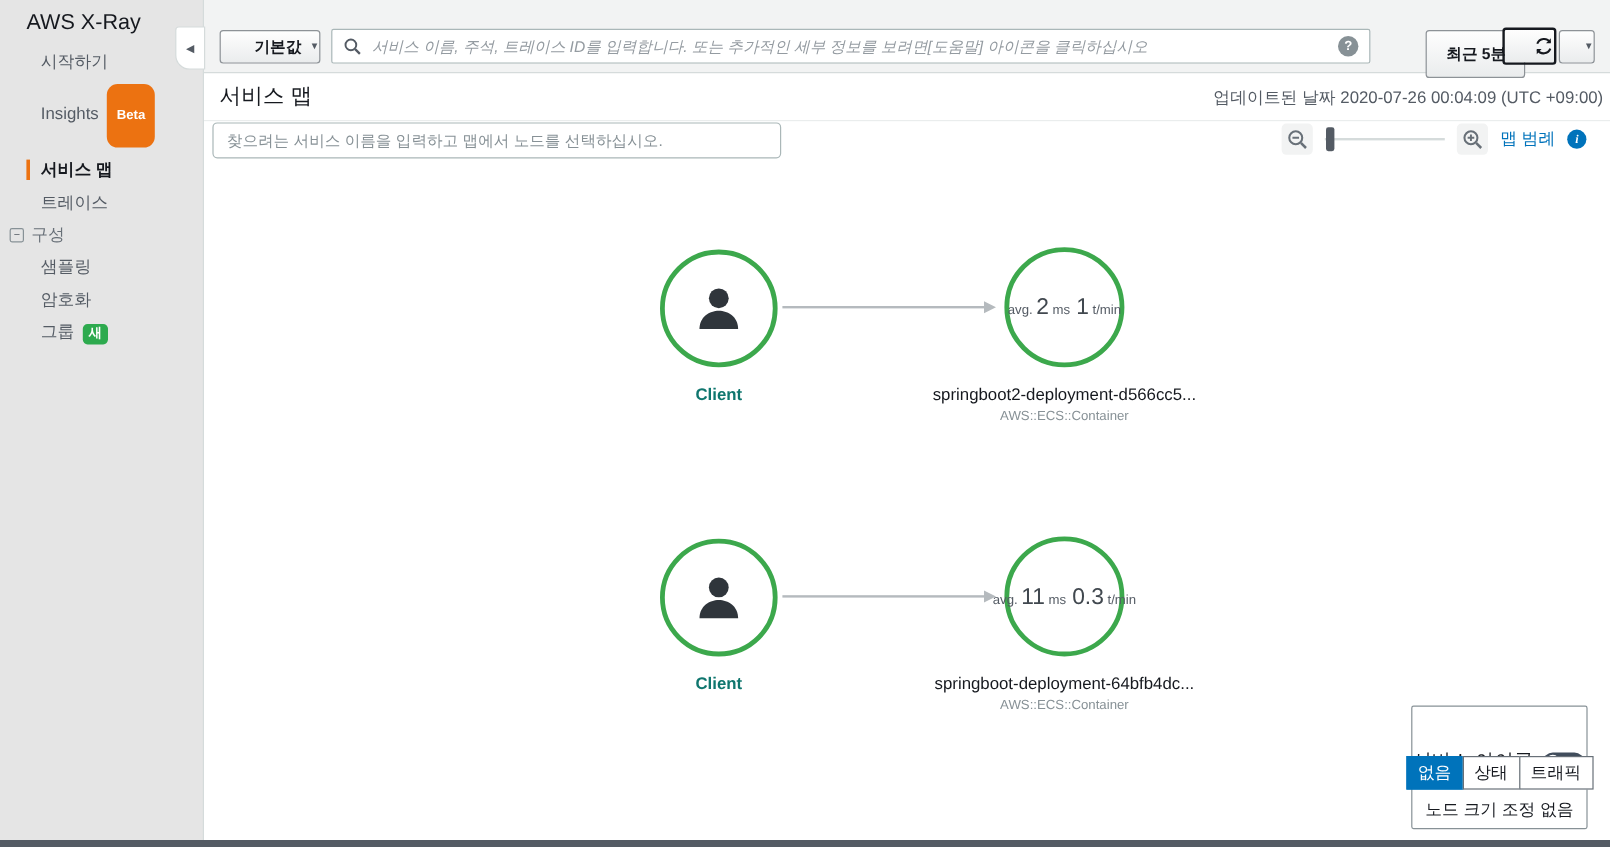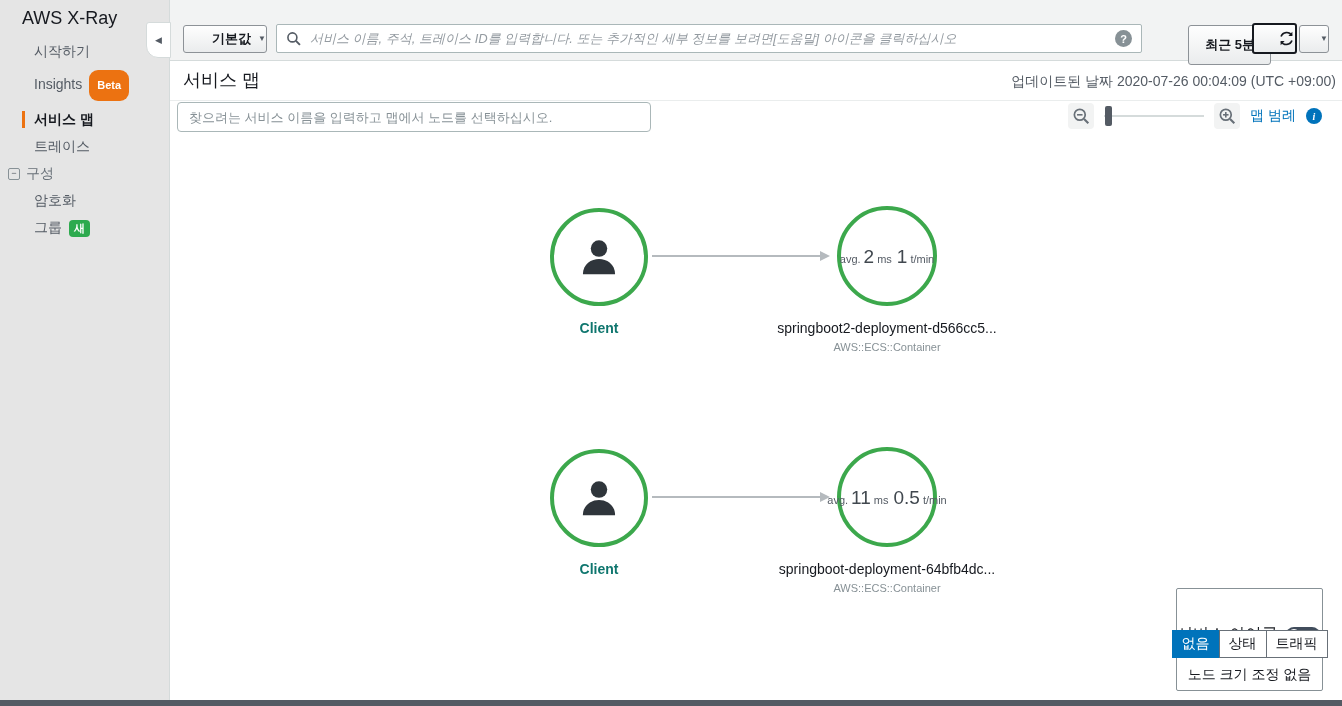--- a/index.html
+++ b/index.html
@@ -9,21 +9,21 @@
 
   
   .sidebar { left: 0; top: 0; width: 170px; height: 700px; background: #e5e5e5; border-right: 1px solid #d5dbdb; z-index: 1; }
   .sb-title { padding: 8px 0 9px 22px; font-size: 18px; font-weight: 500; color: #16191f; }
   .sb-item { position: relative; padding: 5px 0 5px 34px; font-size: 14px; line-height: 17px; color: #545b64; cursor: pointer; white-space: nowrap; }
   .sb-item.active { color: #16191f; font-weight: 700; }
   .sb-item.active::before { content: ''; position: absolute; left: 22px; top: 5px; bottom: 5px; width: 3px; background: #ec7211; }
   .sb-section { display: flex; align-items: center; gap: 6px; padding: 5px 0 5px 8px; font-size: 14px; line-height: 17px; color: #687078; cursor: pointer; }
   .minus-box { width: 12px; height: 12px; border: 1px solid #879196; border-radius: 2px; display: inline-flex; align-items: center; justify-content: center; font-size: 9px; line-height: 1; color: #545b64; }
   .badge { display: inline-block; margin-left: 7px; font-size: 11px; font-weight: 700; color: #fff; line-height: 1; }
-  .badge.beta { background: #ec7211; padding: 10px 8px; border-radius: 9px; }
+  .badge.beta { background: #ec7211; padding: 21px 8px; border-radius: 9px; }
   .badge.new  { background: #2daa4e; padding: 3px 5px; border-radius: 4px; }
 
   
   .topbar { left: 170px; top: 0; width: 1172px; height: 61px; background: #f2f3f3; border-bottom: 1px solid #d5dbdb; }
   .collapse-tab { left: 146px; top: 22px; width: 25px; height: 36px; background: #fff; border: 1px solid #d5dbdb; border-radius: 3px 0 0 12px; display: flex; align-items: center; justify-content: center; font-size: 9px; color: #545b64; cursor: pointer; z-index: 2; }
   .btn { position: absolute; display: flex; align-items: center; justify-content: flex-end; gap: 7px; background: linear-gradient(#fefefe, #eaeced); border: 1px solid #8d9297; border-radius: 3px; font-weight: 700; font-size: 13px; color: #16191f; cursor: pointer; font-family: "Liberation Sans", sans-serif; }
   .caret { font-size: 8px; color: #545b64; line-height: 1; }
   .filter-btn { left: 183px; top: 25px; width: 84px; height: 28px; }
   .time-btn   { left: 1160px; top: 25px; width: 83px; height: 40px; margin-left: 28px; }
   .refresh-btn{ left: 1252px; top: 23px; width: 45px; height: 31px; border: 2px solid #16191f; }
@@ -93,20 +93,23 @@
         <span>서비스 맵</span>
       </div>
       <div class="sb-item">
         <span>트레이스</span>
       </div>
       <div class="sb-section">
         <span class="minus-box">−</span>
         <span>구성</span>
       </div>
       <div class="sb-item">
+        <span>샘플링</span>
+      </div>
+      <div class="sb-item">
         <span>암호화</span>
       </div>
       <div class="sb-item">
         <span>그룹</span><span class="badge new">새</span>
       </div>
     </nav>
   </aside>
 
   <header class="abs topbar"></header>
 
@@ -223,21 +226,21 @@
     <div class="edge" style="left:652px;top:496px;width:169px">
         <span class="edge-head"></span>
       </div>
     <div class="service-node" style="left:837px;top:447px">
       <div class="metric">
         <span class="small">avg.</span>
         <span class="big">11</span>
         <span class="small">ms</span>
       </div>
       <div class="metric">
-        <span class="big">0.5</span>
+        <span class="big">0.3</span>
         <span class="small">t/min</span>
       </div>
     </div>
     <div class="node-label client-label" style="left:599px;top:561px">Client</div>
     <div class="node-label service-name" style="left:887px;top:561px">springboot-deployment-64bfb4dc...</div>
     <div class="node-label service-type" style="left:887px;top:582px">AWS::ECS::Container</div>
 
   </div>
 
   <div class="abs legend-panel">

